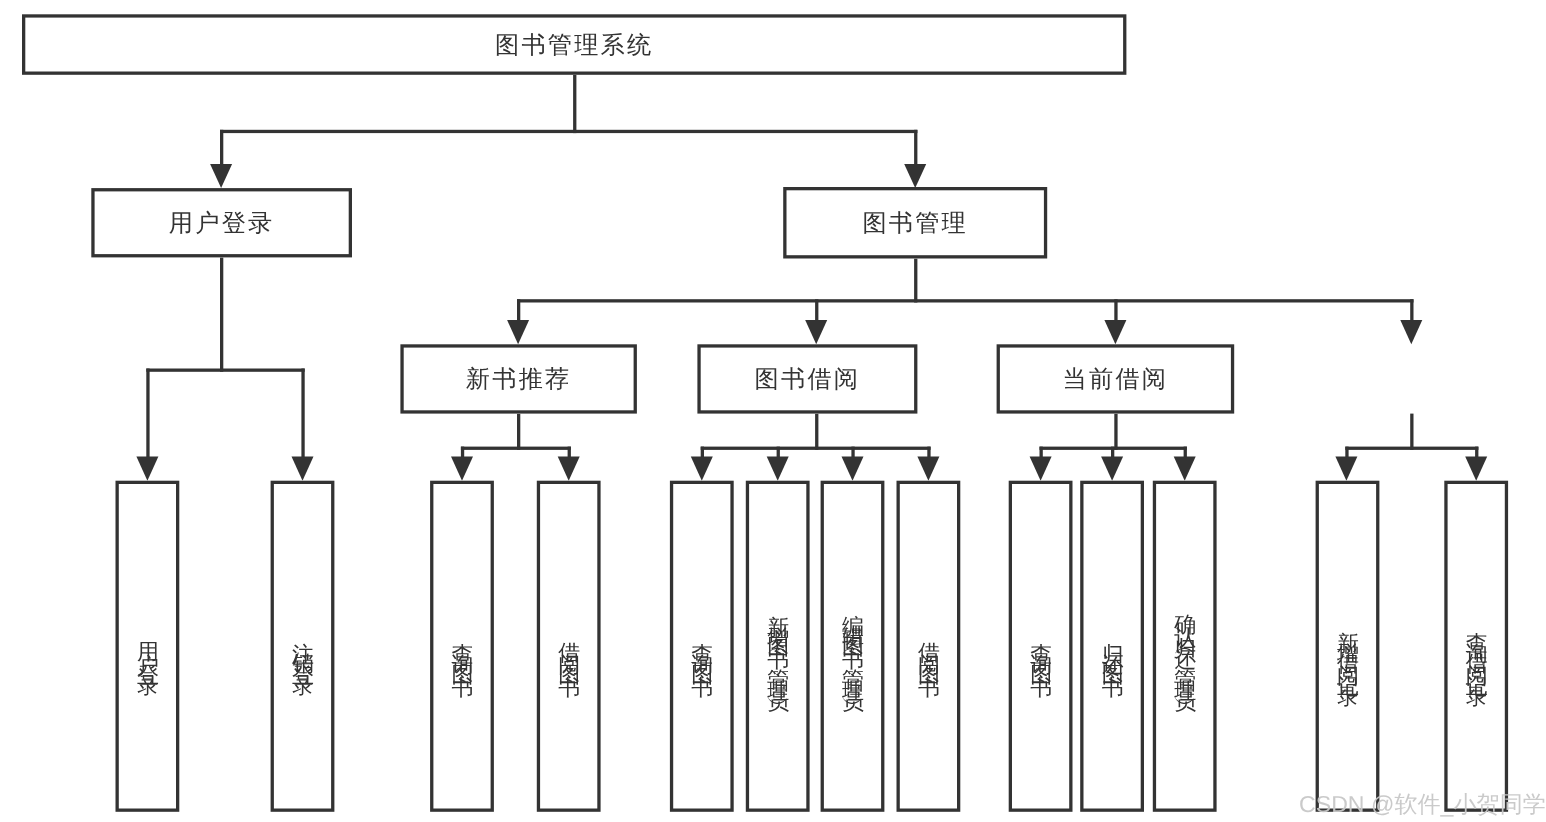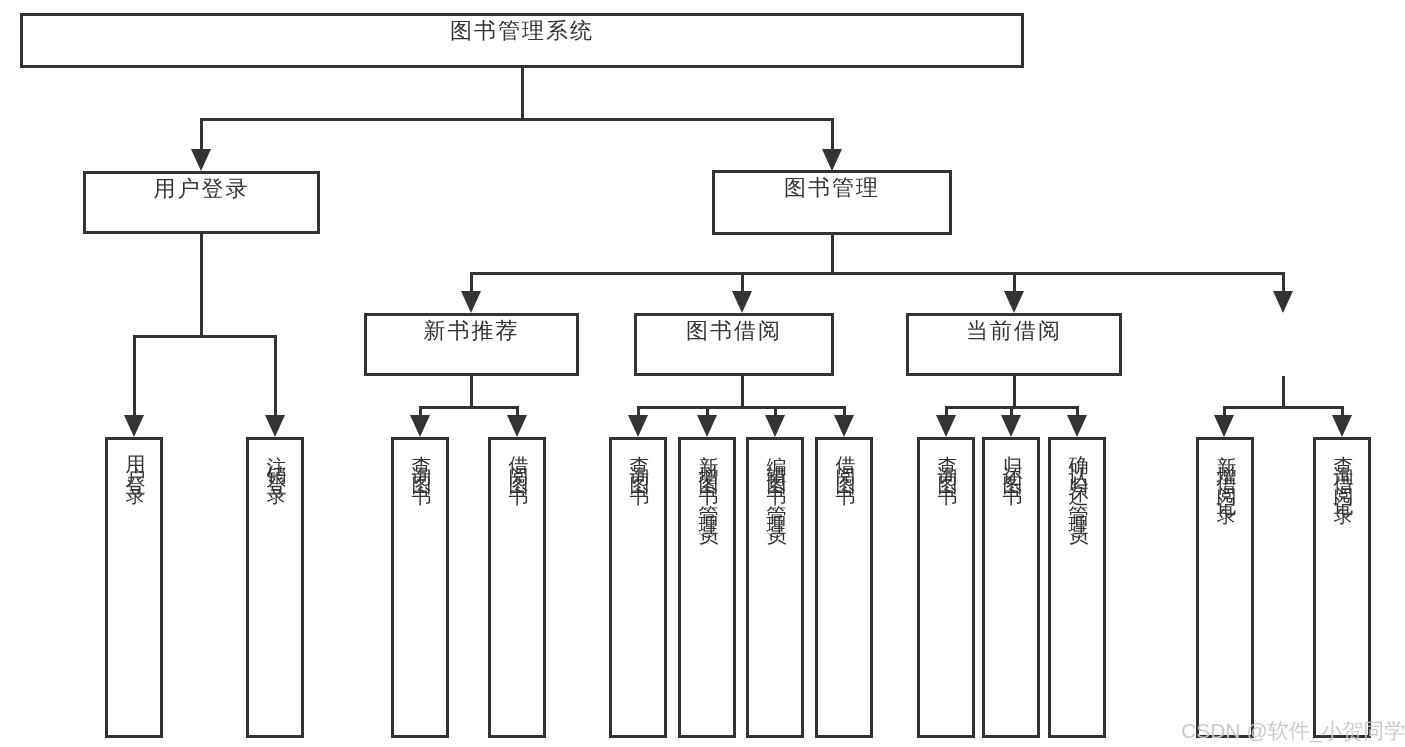--- a/index.html
+++ b/index.html
@@ -16,23 +16,23 @@
     overflow:hidden;
     font-family:"Liberation Sans","DejaVu Sans",sans-serif;
     color:var(--text);
   }
   .box{
     position:absolute;
     box-sizing:border-box;
     background:#ffffff;
     border:3px solid var(--line);
     display:flex;
+    align-items:center;
     justify-content:center;
     z-index:2;
-    font-family:Liberation Mono, monospace;
   }
   .box.h span{
     font-size:22px;
     letter-spacing:2px;
     white-space:nowrap;
   }
   .box.v span{
     writing-mode:vertical-rl;
     font-size:20px;
     letter-spacing:10px;

